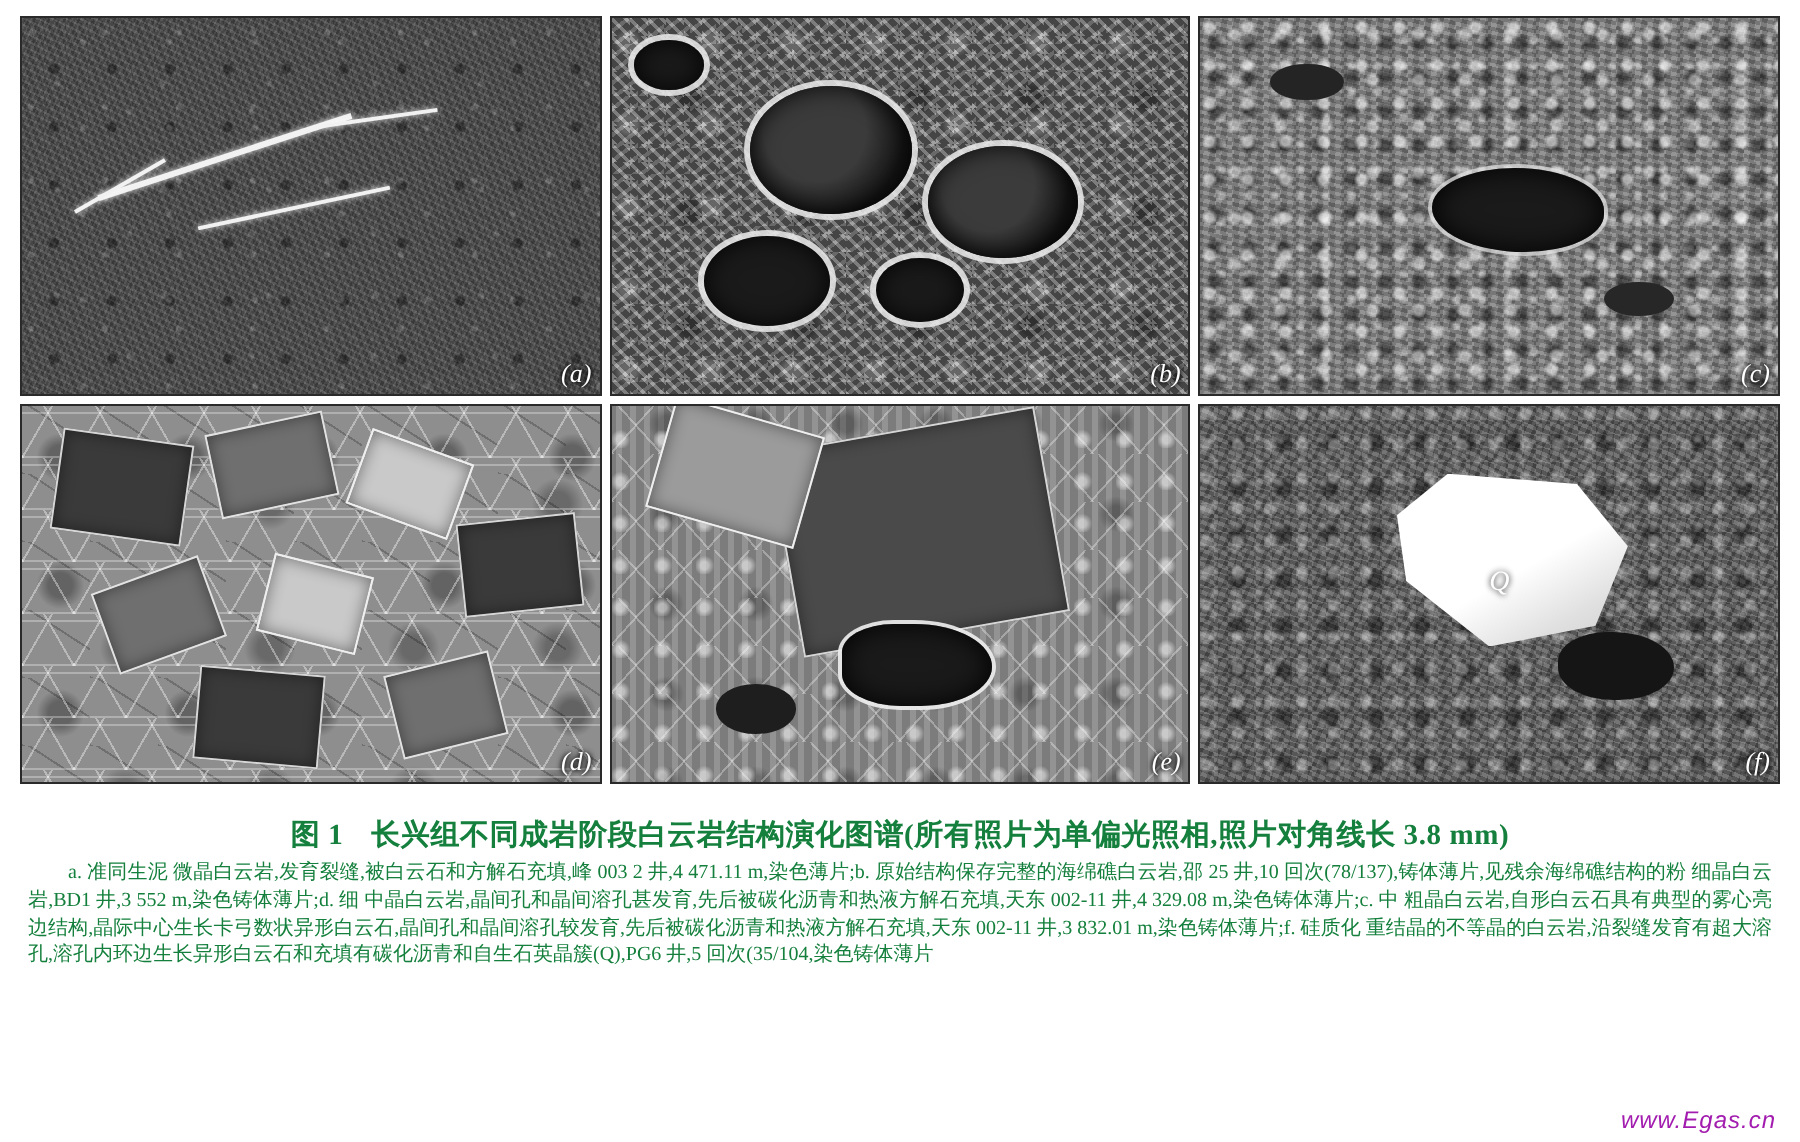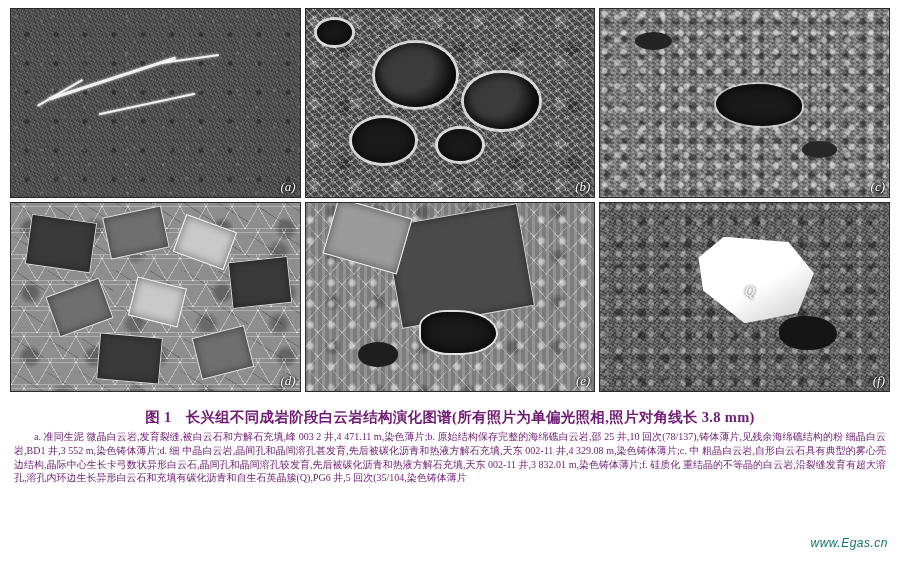--- a/index.html
+++ b/index.html
@@ -164,46 +164,46 @@
     position: absolute;
     background: linear-gradient(150deg, #ffffff 0 55%, #e0e0e0 80%, #cfcfcf 100%);
     box-shadow: 0 0 0 1px #2a2a2a, 0 0 10px rgba(0,0,0,0.5);
   }
 
   .caption {
     position: absolute;
     left: 10px;
     top: 400px;
     width: 880px;
-    color: #701a75;
+    color: #15803d;
   }
   .cap-title {
     text-align: center;
     font-size: 14.5px;
     font-weight: bold;
     letter-spacing: 0.3px;
     margin-top: 8px;
     margin-bottom: 3px;
   }
   .cap-title .fignum { margin-right: 14px; }
   .cap-body {
     font-size: 10px;
     line-height: 1.38;
     text-align: justify;
     text-indent: 2em;
     padding: 0 4px;
   }
   .watermark {
     position: absolute;
     right: 12px;
-    bottom: 21px;
+    bottom: 4px;
     font-family: "Liberation Sans", sans-serif;
     font-size: 12px;
     font-style: italic;
-    color: #0f766e;
+    color: #a21caf;
     letter-spacing: 0.5px;
   }
 </style>
 </head>
 <body>
 
 <div class="page">
 
   <div class="figure-block">
     <div class="plate-grid">

